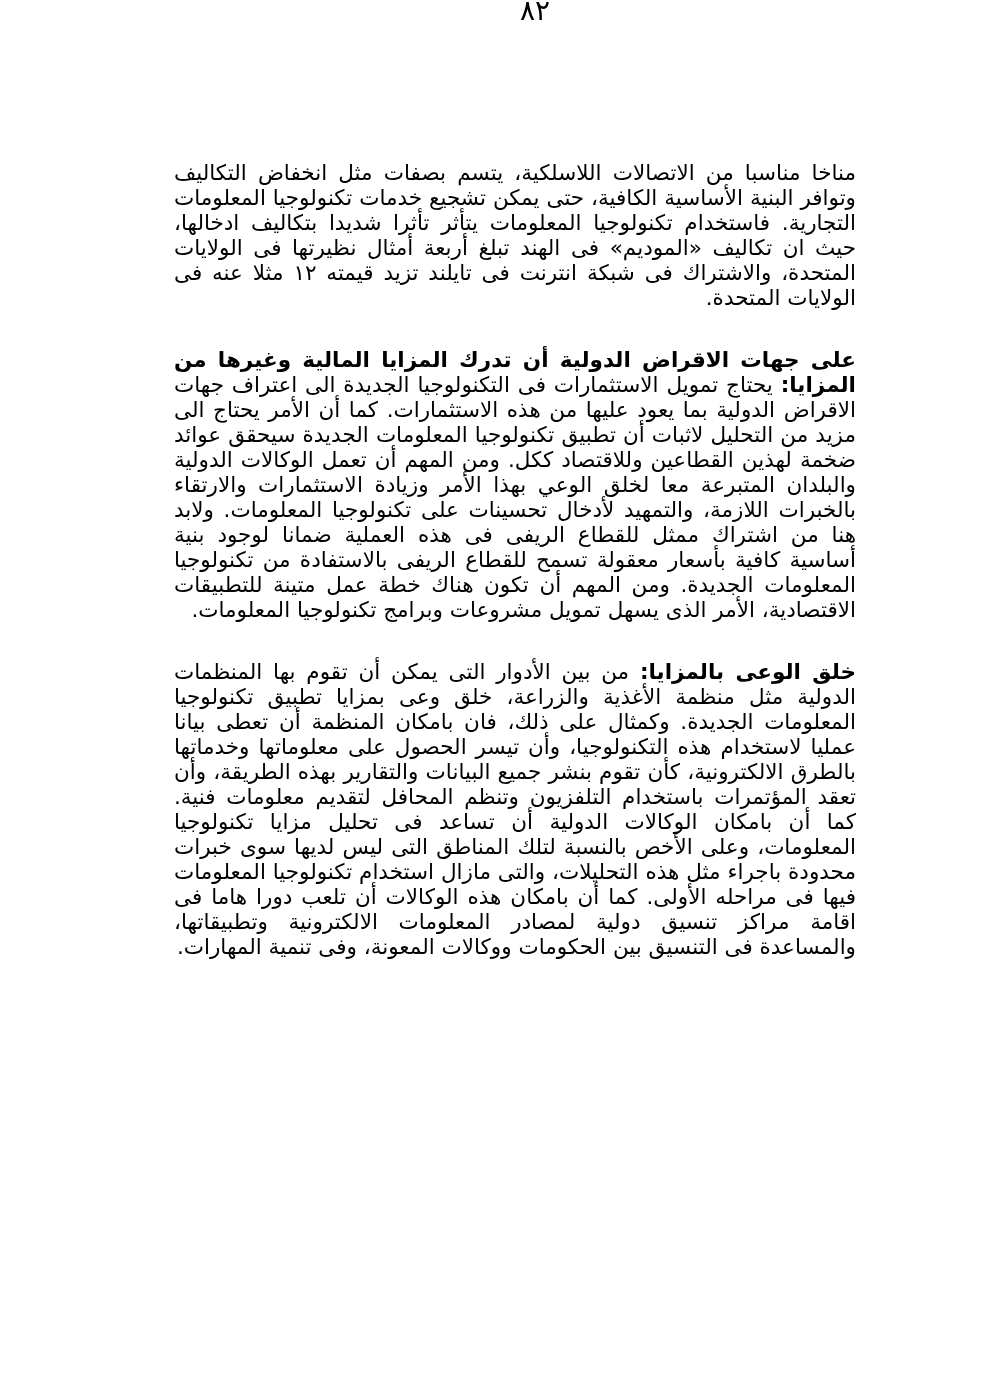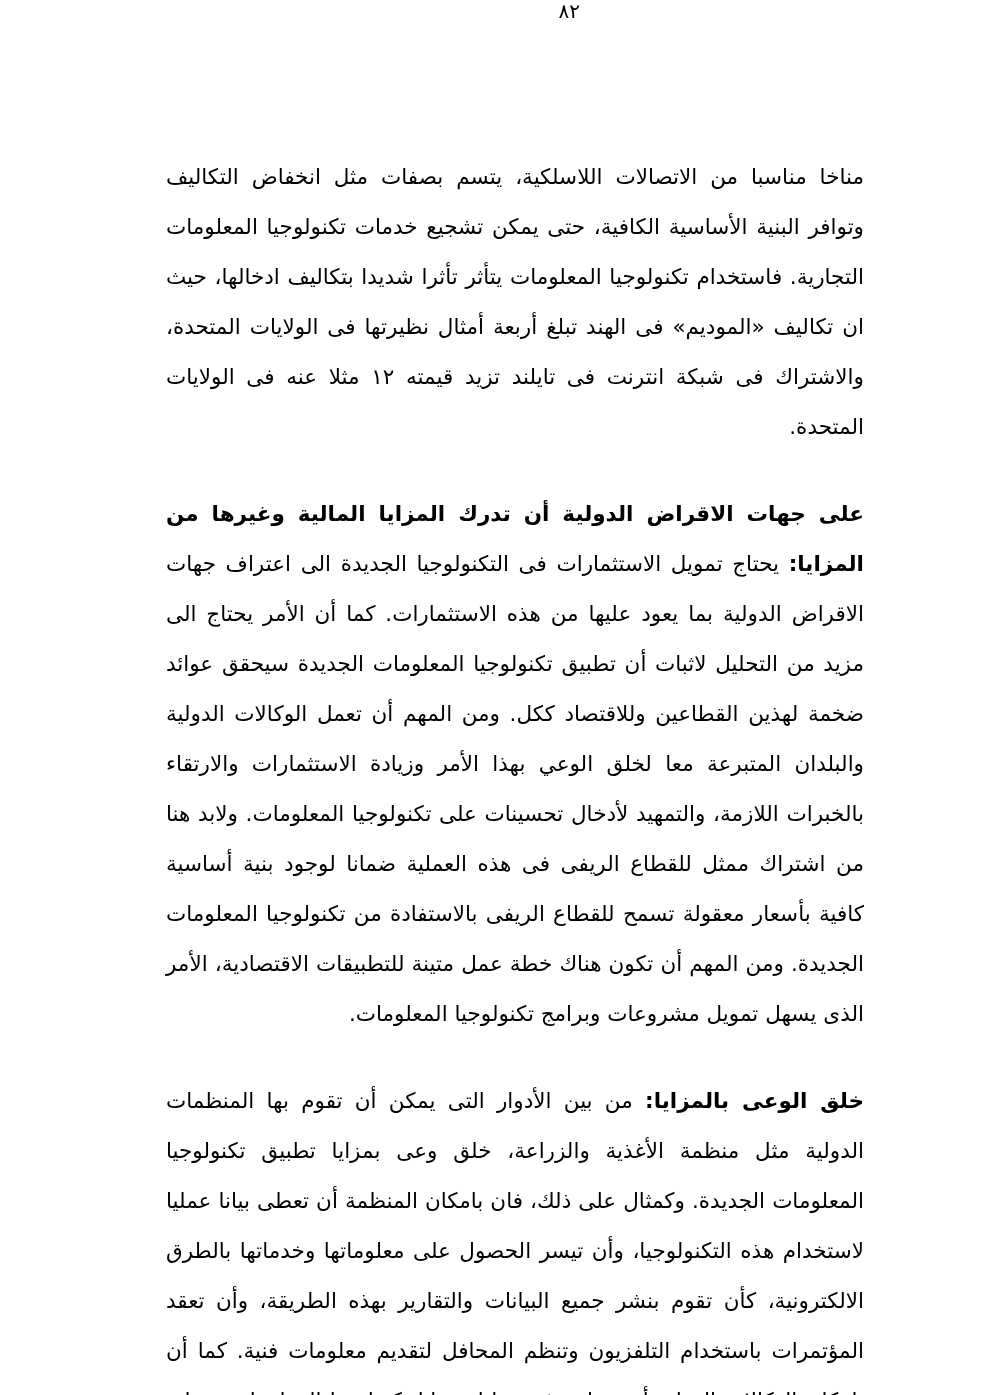--- a/index.html
+++ b/index.html
@@ -13,38 +13,38 @@
       position: relative;
       overflow: hidden;
       color: #000000;
       font-family: "DejaVu Sans", sans-serif;
     }
     .page-number {
       position: absolute;
       top: 0;
       left: 520px;
       width: 60px;
-      text-align: right;
-      font-size: 20px;
+      text-align: left;
+      font-size: 28px;
       line-height: 22px;
       direction: rtl;
     }
     .content {
       position: absolute;
       top: 152px;
       left: 166px;
       width: 698px;
       direction: rtl;
       text-align: justify;
       text-align-last: right;
     }
     .para {
-      margin: 0;
+      margin: 8px;
       font-size: 21.5px;
-      line-height: 50px;
+      line-height: 25px;
     }
     .para + .para {
       margin-top: 37px;
     }
     .lead {
       font-weight: bold;
     }
   </style>
 </head>
 <body>

